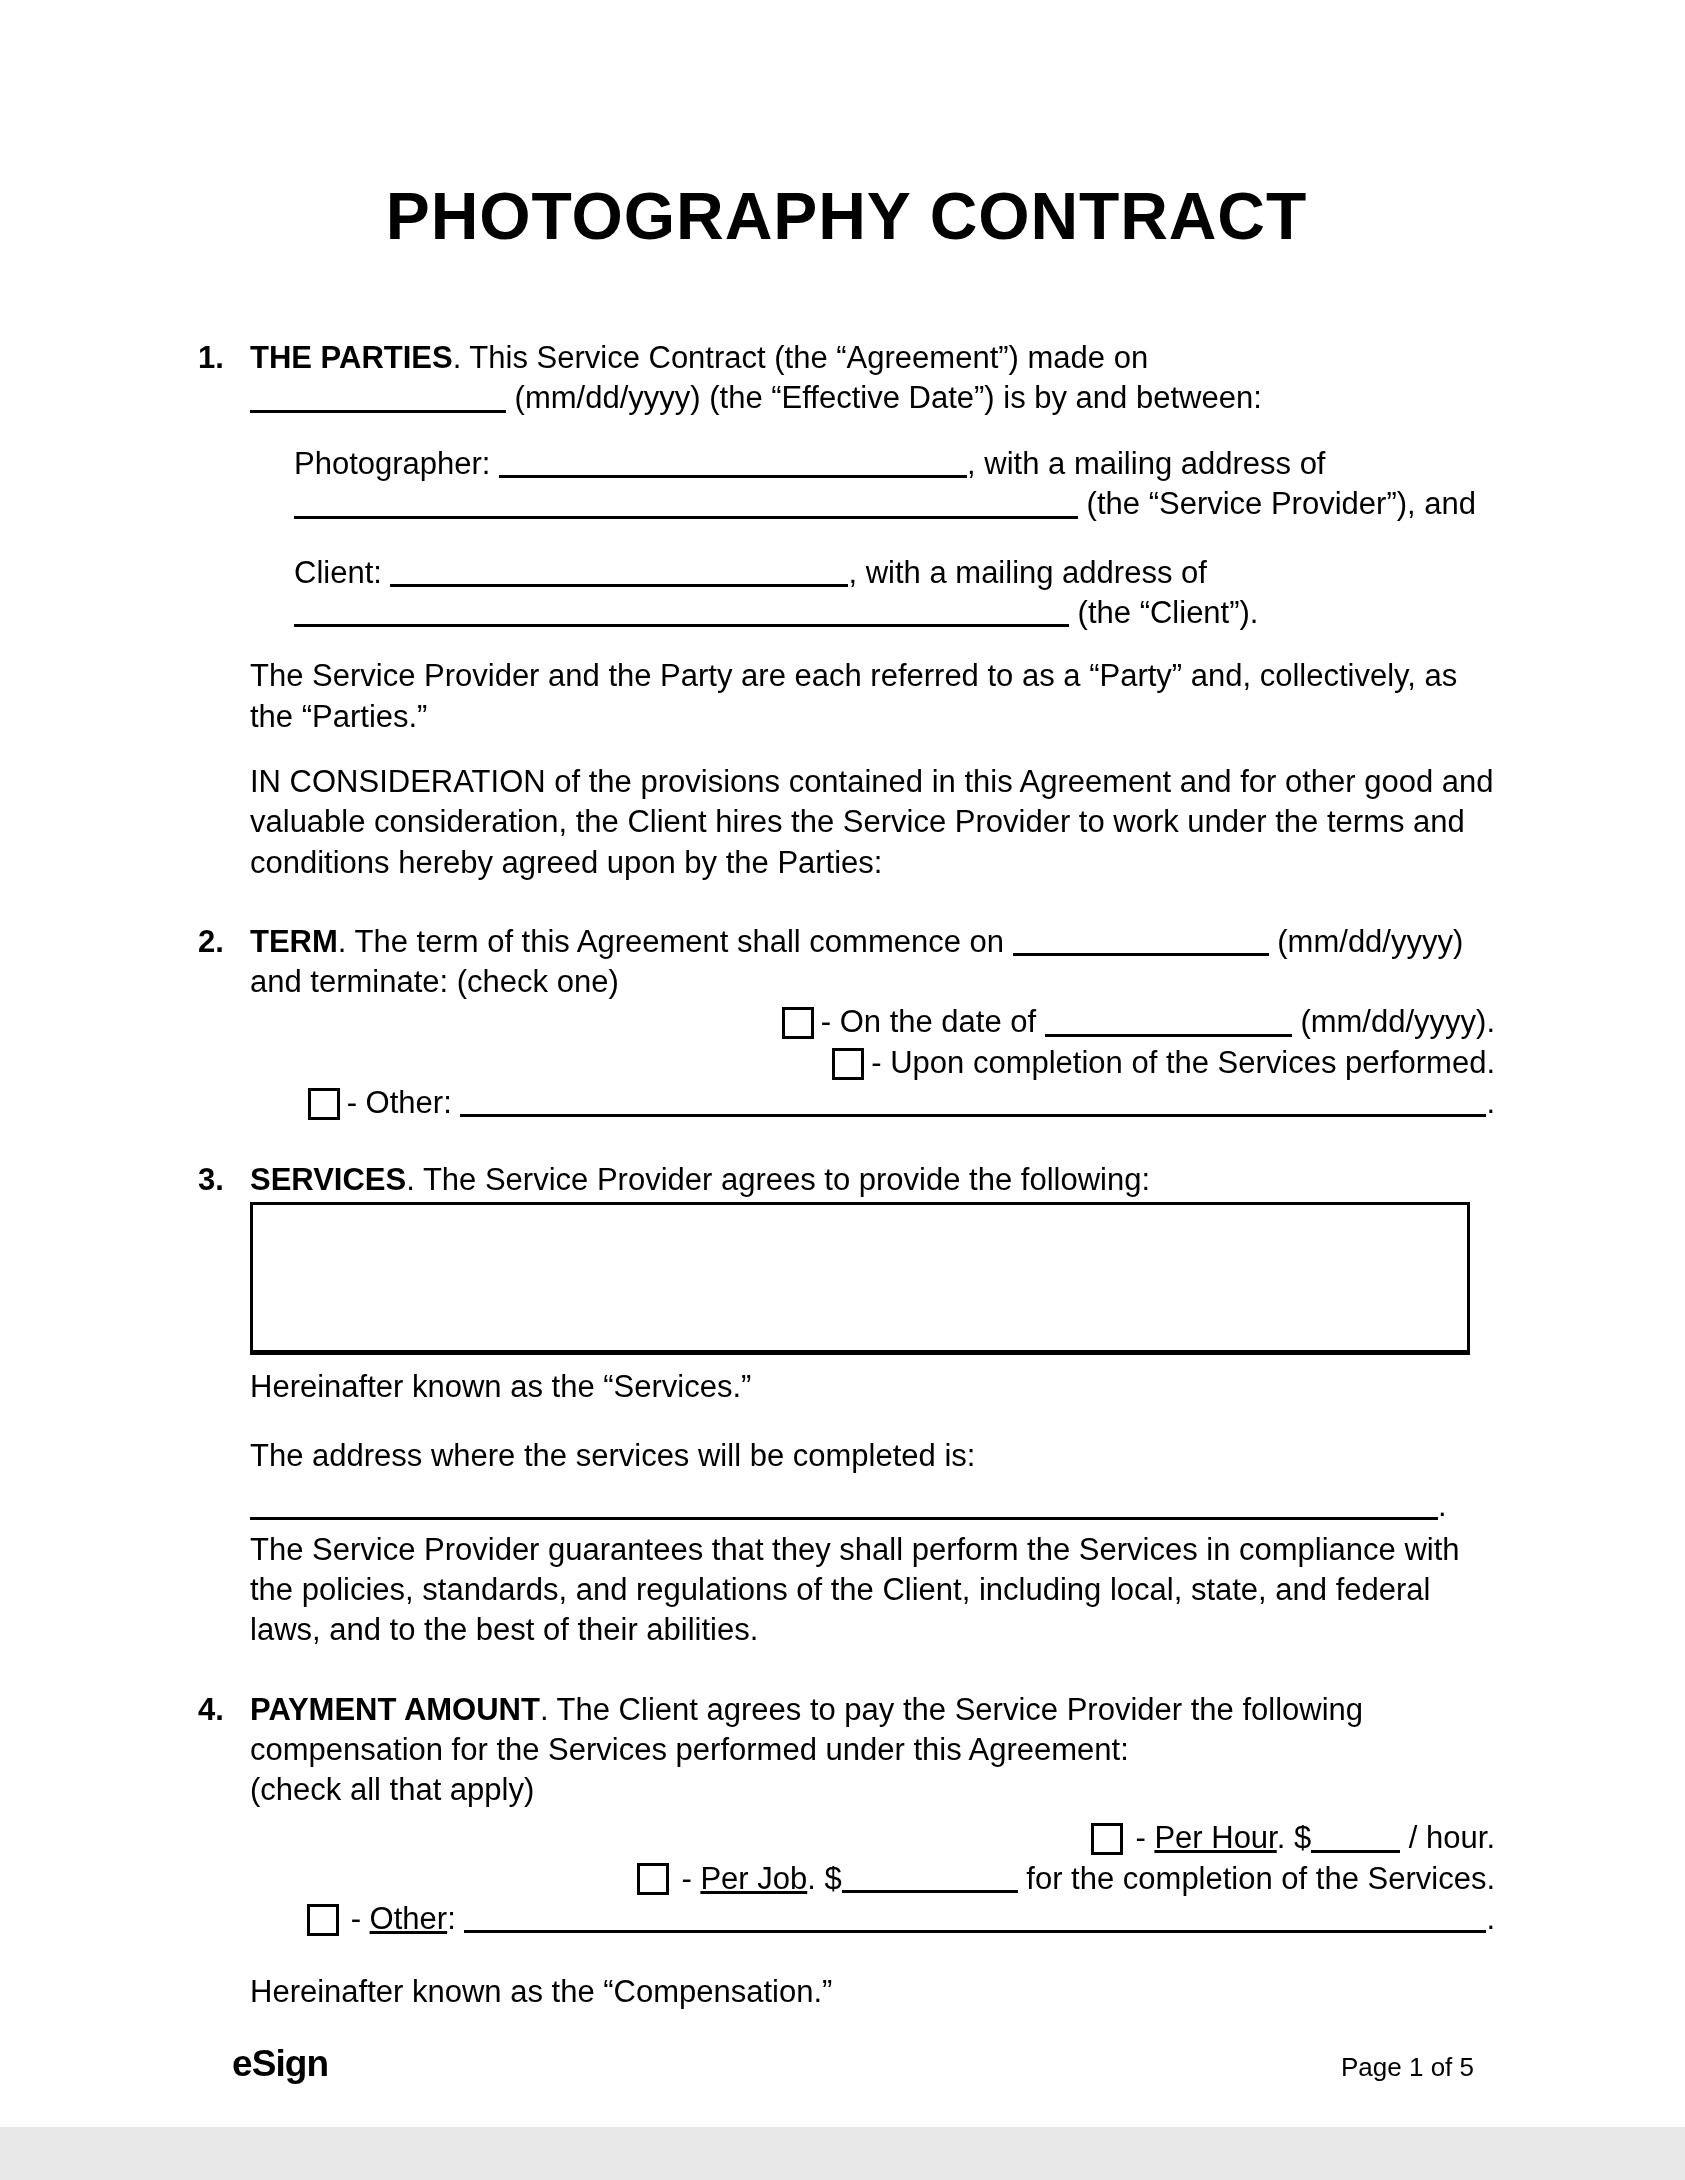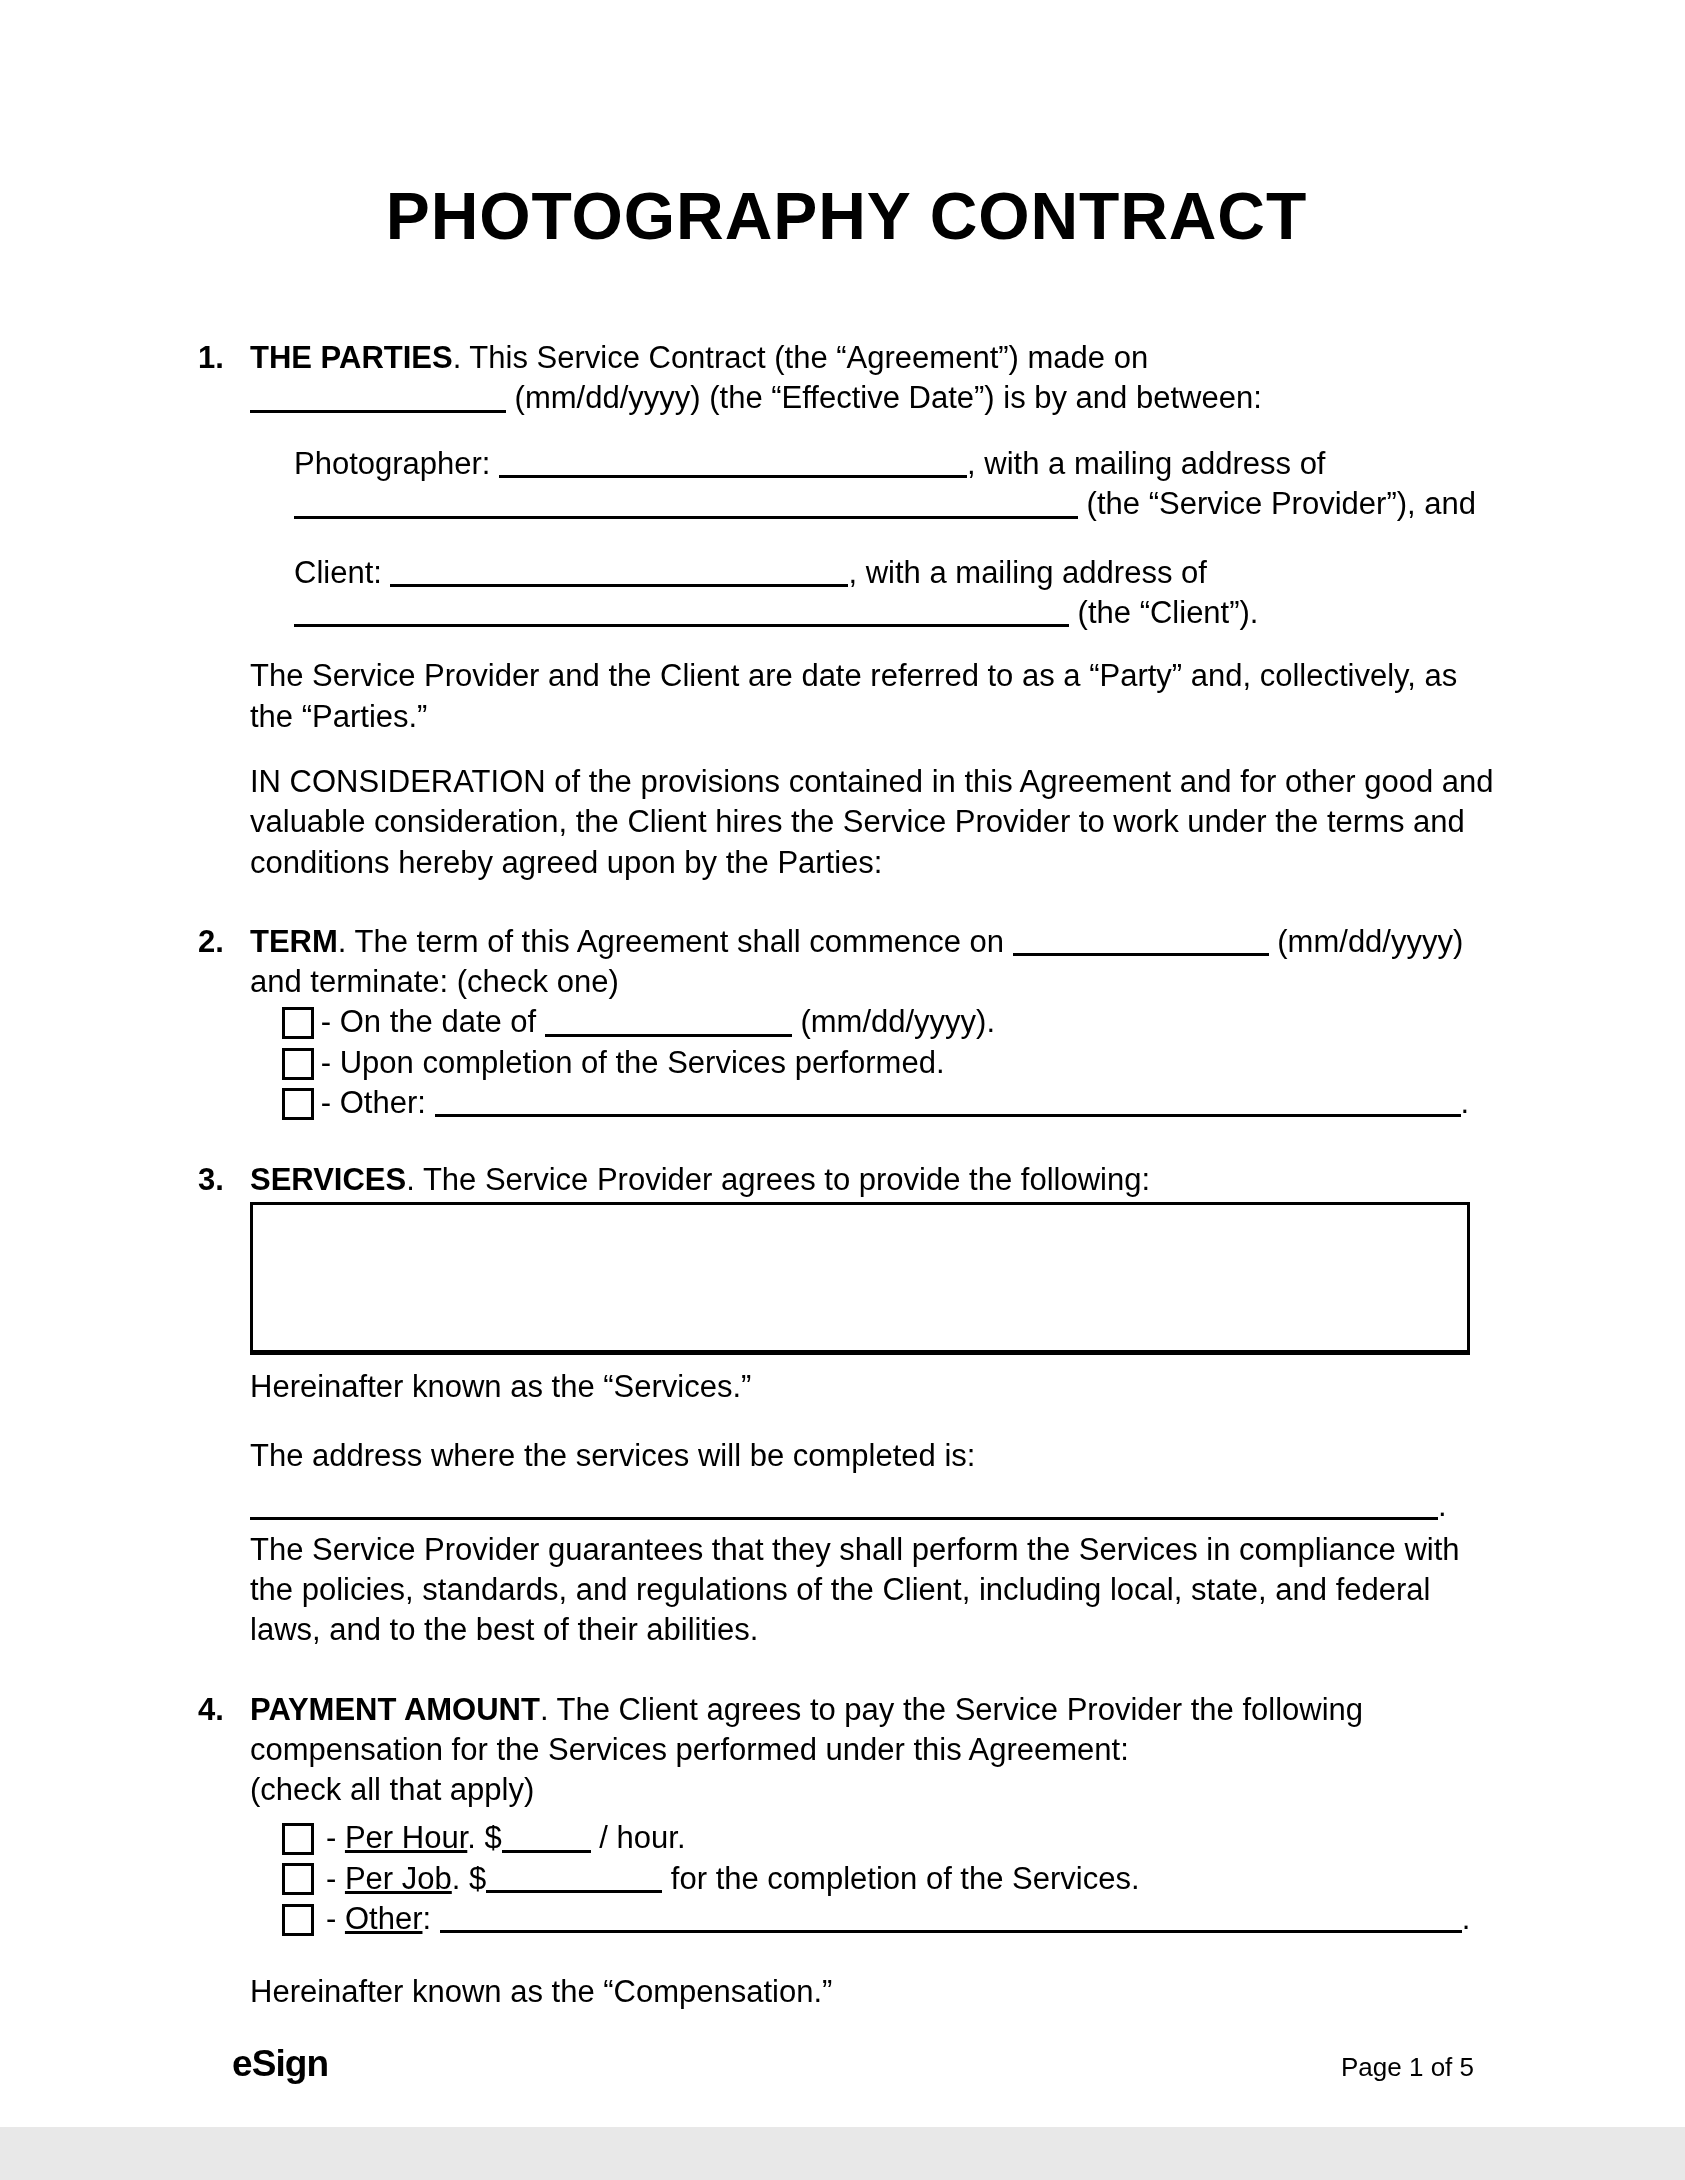--- a/index.html
+++ b/index.html
@@ -54,21 +54,21 @@
     display: inline-block;
     width: 32px;
     height: 32px;
     border: 3.4px solid #000;
     box-sizing: border-box;
     vertical-align: -6.8px;
     background: #fff;
   }
   .check-row .checkbox { margin-right: 6.8px; }
   .s4 .check-row .checkbox { margin-right: 12px; }
-  .checks { margin-left: 32px; }
+  .checks { margin-left: 32px; text-align: right; }
 
   .s1 { margin-top: 89px; }
   .p-photographer { margin-top: 25.6px; }
   .p-client { margin-top: 28px; }
   .p-party { margin-top: 23px; }
   .p-consideration { margin-top: 25px; }
   .s2 { margin-top: 39px; }
   .s3 { margin-top: 37px; }
   .services-box {
     margin-top: 1.7px;
@@ -127,21 +127,21 @@
 
       <div class="indent p-client">
         <div>
           <span>Client: </span><span class="blank w538"></span><span>, with a mailing address of</span>
         </div>
         <div>
           <span class="blank w910"></span><span> (the “Client”).</span>
         </div>
       </div>
 
-      <div class="p-party">The Service Provider and the Client are date referred to as a “Party” and, collectively, as the “Parties.”</div>
+      <div class="p-party">The Service Provider and the Party are each referred to as a “Party” and, collectively, as the “Parties.”</div>
 
       <div class="p-consideration">IN CONSIDERATION of the provisions contained in this Agreement and for other good and valuable consideration, the Client hires the Service Provider to work under the terms and conditions hereby agreed upon by the Parties:</div>
     </div>
   </div>
 
   <div class="section s2">
     <div class="sec-num">2.</div>
     <div class="sec-body">
       <div>
         <span class="bold">TERM</span><span>. The term of this Agreement shall commence on </span><span class="blank w300"></span><span> (mm/dd/yyyy)</span>

